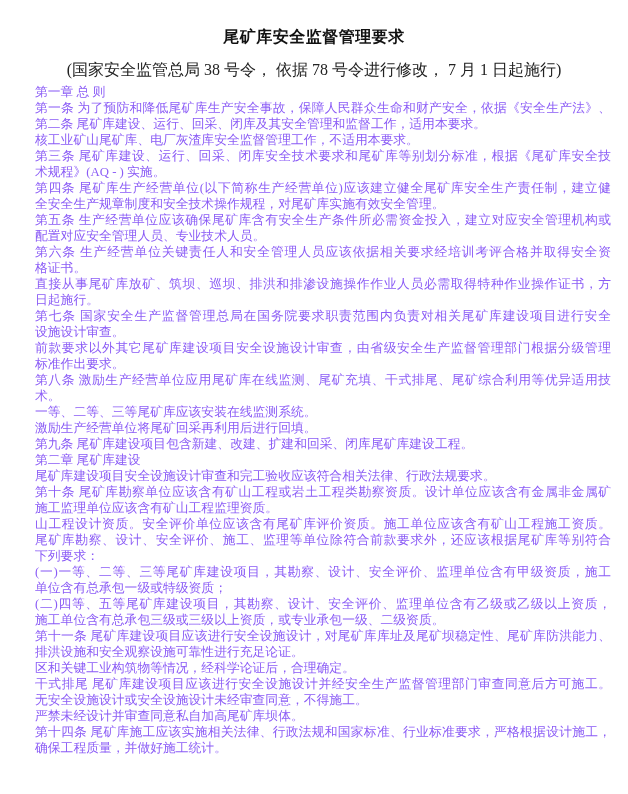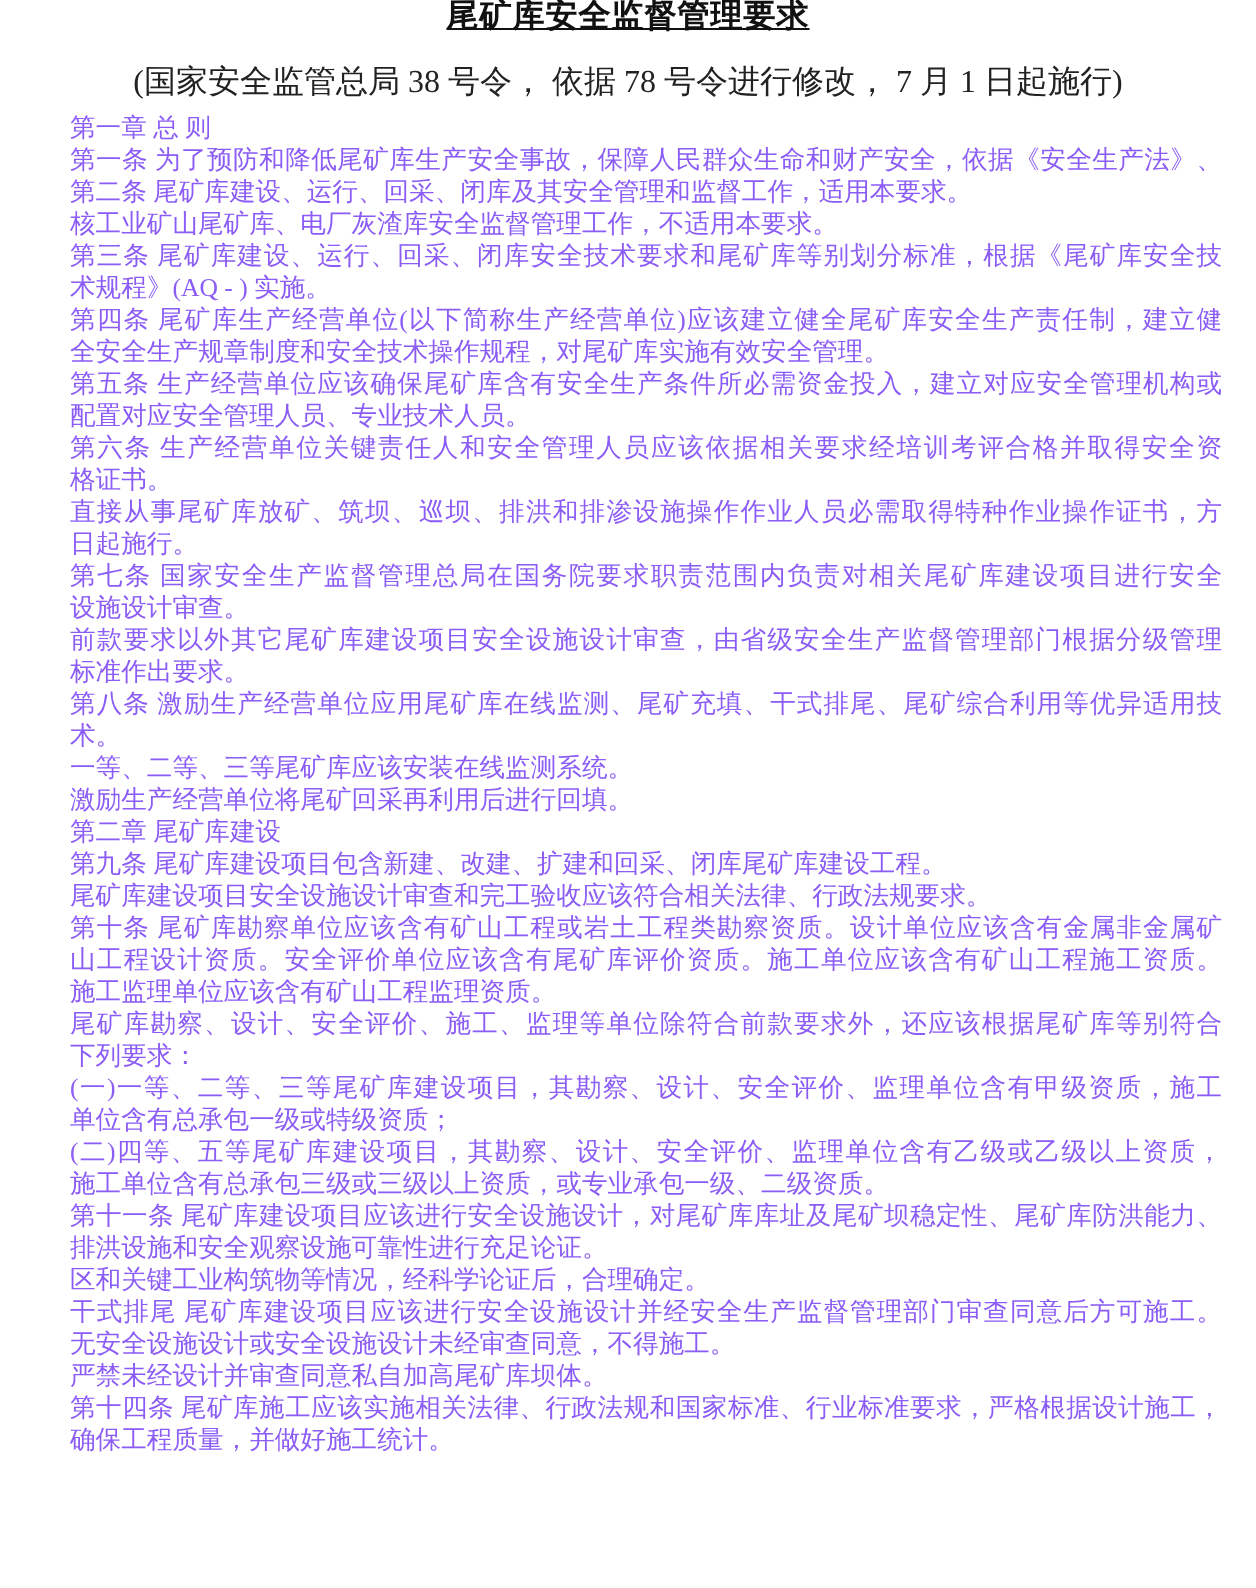--- a/index.html
+++ b/index.html
@@ -15,27 +15,27 @@
     color: #1e1e1e;
   }
   .page {
     position: relative;
     width: 628px;
     height: 794px;
     background: #ffffff;
   }
   .doc-title {
     margin: 0;
+    padding-top: 28px;
     text-align: center;
     font-size: 16px;
     line-height: 18px;
     font-weight: 700;
     letter-spacing: 0.5px;
     color: #111111;
-    text-decoration: underline;
   }
   .doc-subtitle {
     margin-top: 16px;
     text-align: center;
     font-size: 16px;
     line-height: 16px;
     color: #222222;
   }
   .content {
     margin: 6px 17px 0 35px;
@@ -79,26 +79,26 @@
       <div class="line j"><span>直接从事尾矿库放矿、筑坝、巡坝、排洪和排渗设施操作作业人员必需取得特种作业操作证书，方</span></div>
       <div class="line"><span>日起施行。</span></div>
       <div class="line j"><span>第七条 国家安全生产监督管理总局在国务院要求职责范围内负责对相关尾矿库建设项目进行安全</span></div>
       <div class="line"><span>设施设计审查。</span></div>
       <div class="line j"><span>前款要求以外其它尾矿库建设项目安全设施设计审查，由省级安全生产监督管理部门根据分级管理</span></div>
       <div class="line"><span>标准作出要求。</span></div>
       <div class="line j"><span>第八条 激励生产经营单位应用尾矿库在线监测、尾矿充填、干式排尾、尾矿综合利用等优异适用技</span></div>
       <div class="line"><span>术。</span></div>
       <div class="line"><span>一等、二等、三等尾矿库应该安装在线监测系统。</span></div>
       <div class="line"><span>激励生产经营单位将尾矿回采再利用后进行回填。</span></div>
+      <div class="line"><span>第九条 尾矿库建设项目包含新建、改建、扩建和回采、闭库尾矿库建设工程。</span></div>
       <div class="line"><span>第二章 尾矿库建设</span></div>
-      <div class="line"><span>第九条 尾矿库建设项目包含新建、改建、扩建和回采、闭库尾矿库建设工程。</span></div>
       <div class="line"><span>尾矿库建设项目安全设施设计审查和完工验收应该符合相关法律、行政法规要求。</span></div>
       <div class="line j"><span>第十条 尾矿库勘察单位应该含有矿山工程或岩土工程类勘察资质。设计单位应该含有金属非金属矿</span></div>
+      <div class="line"><span>施工监理单位应该含有矿山工程监理资质。</span></div>
       <div class="line j"><span>山工程设计资质。安全评价单位应该含有尾矿库评价资质。施工单位应该含有矿山工程施工资质。</span></div>
-      <div class="line"><span>施工监理单位应该含有矿山工程监理资质。</span></div>
       <div class="line j"><span>尾矿库勘察、设计、安全评价、施工、监理等单位除符合前款要求外，还应该根据尾矿库等别符合</span></div>
       <div class="line"><span>下列要求：</span></div>
       <div class="line j"><span>(一)一等、二等、三等尾矿库建设项目，其勘察、设计、安全评价、监理单位含有甲级资质，施工</span></div>
       <div class="line"><span>单位含有总承包一级或特级资质；</span></div>
       <div class="line j"><span>(二)四等、五等尾矿库建设项目，其勘察、设计、安全评价、监理单位含有乙级或乙级以上资质，</span></div>
       <div class="line"><span>施工单位含有总承包三级或三级以上资质，或专业承包一级、二级资质。</span></div>
       <div class="line j"><span>第十一条 尾矿库建设项目应该进行安全设施设计，对尾矿库库址及尾矿坝稳定性、尾矿库防洪能力、</span></div>
       <div class="line"><span>排洪设施和安全观察设施可靠性进行充足论证。</span></div>
       <div class="line"><span>区和关键工业构筑物等情况，经科学论证后，合理确定。</span></div>
       <div class="line j"><span>干式排尾 尾矿库建设项目应该进行安全设施设计并经安全生产监督管理部门审查同意后方可施工。</span></div>

